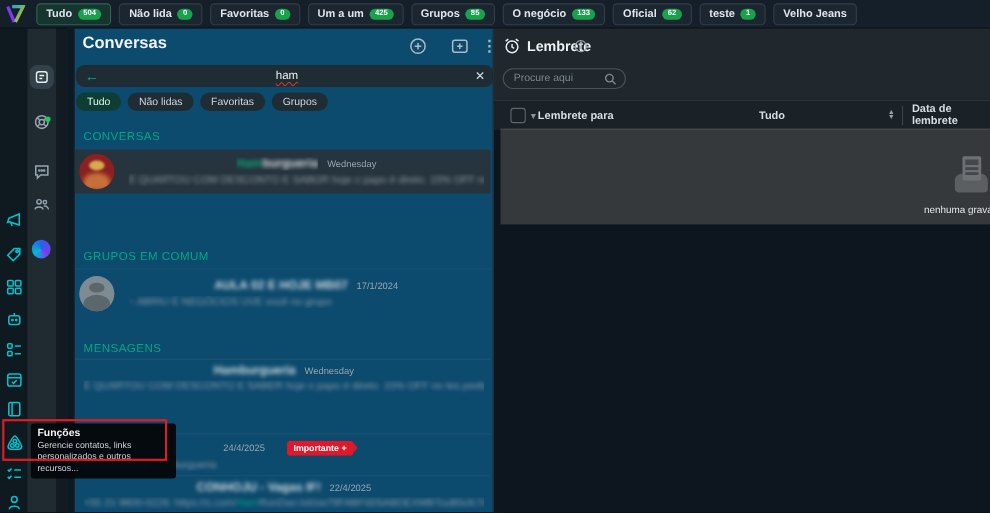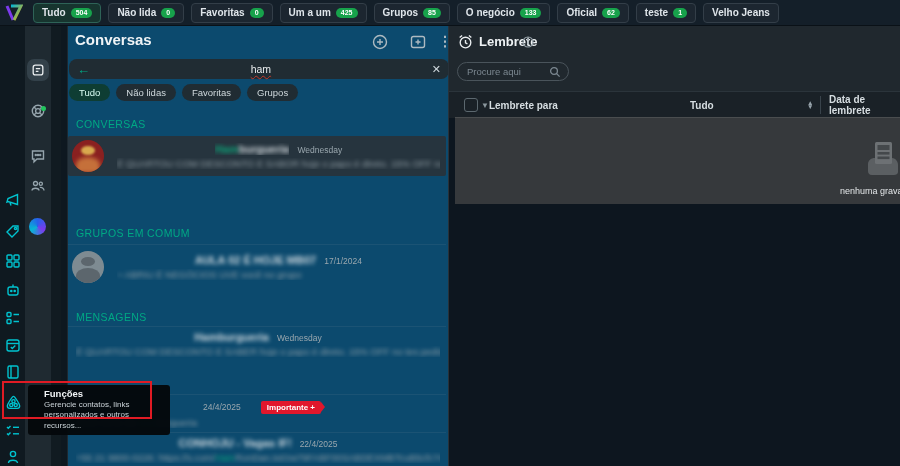--- a/index.html
+++ b/index.html
@@ -62,21 +62,21 @@
   .blur{filter:blur(2.1px);opacity:.92;}
   .badge-imp{position:relative;background:#e1172c;color:#fff;font-size:8px;font-weight:bold;padding:2px 6px;
              border-radius:2px;margin-left:20px;}
   .badge-imp::after{content:"";position:absolute;right:-4px;top:50%;transform:translateY(-50%);
              border-left:4px solid #e1172c;border-top:5px solid transparent;border-bottom:5px solid transparent;}
   #scrolltrack{position:absolute;right:0;top:0;width:5px;height:440px;background:#0d161d;}
   #scrollthumb{position:absolute;right:0px;top:96px;width:5px;height:140px;background:#2c3942;border-radius:3px;}
 
   
   #tooltip{left:28px;top:385px;width:120px;background:rgba(4,8,11,.97);border-radius:3px;
-           padding:3px 6px 4px 16px;z-index:30;}
+           padding:3px 6px 4px 6px;z-index:30;}
   #tooltip .t1{font-size:9.5px;font-weight:bold;color:#f2f5f7;}
   #tooltip .t2{font-size:8px;line-height:1.3;color:#ccd4d9;margin-top:1px;}
   #redbox{left:2px;top:381px;width:150px;height:38px;border:2.5px solid #e01b24;z-index:40;
           pointer-events:none;box-sizing:border-box;}
 
   
   #right{left:448px;top:26px;width:452px;height:440px;background:#0d161f;border-left:1px solid #28323a;}
   #right-top{position:absolute;left:0;top:0;width:452px;height:65px;background:#20282e;}
   #lem-title{position:absolute;left:30px;top:8px;font-size:13px;font-weight:bold;color:#eef2f4;}
   #lem-search{position:absolute;left:8px;top:36px;width:112px;height:19px;border:1.5px solid #4a545b;

